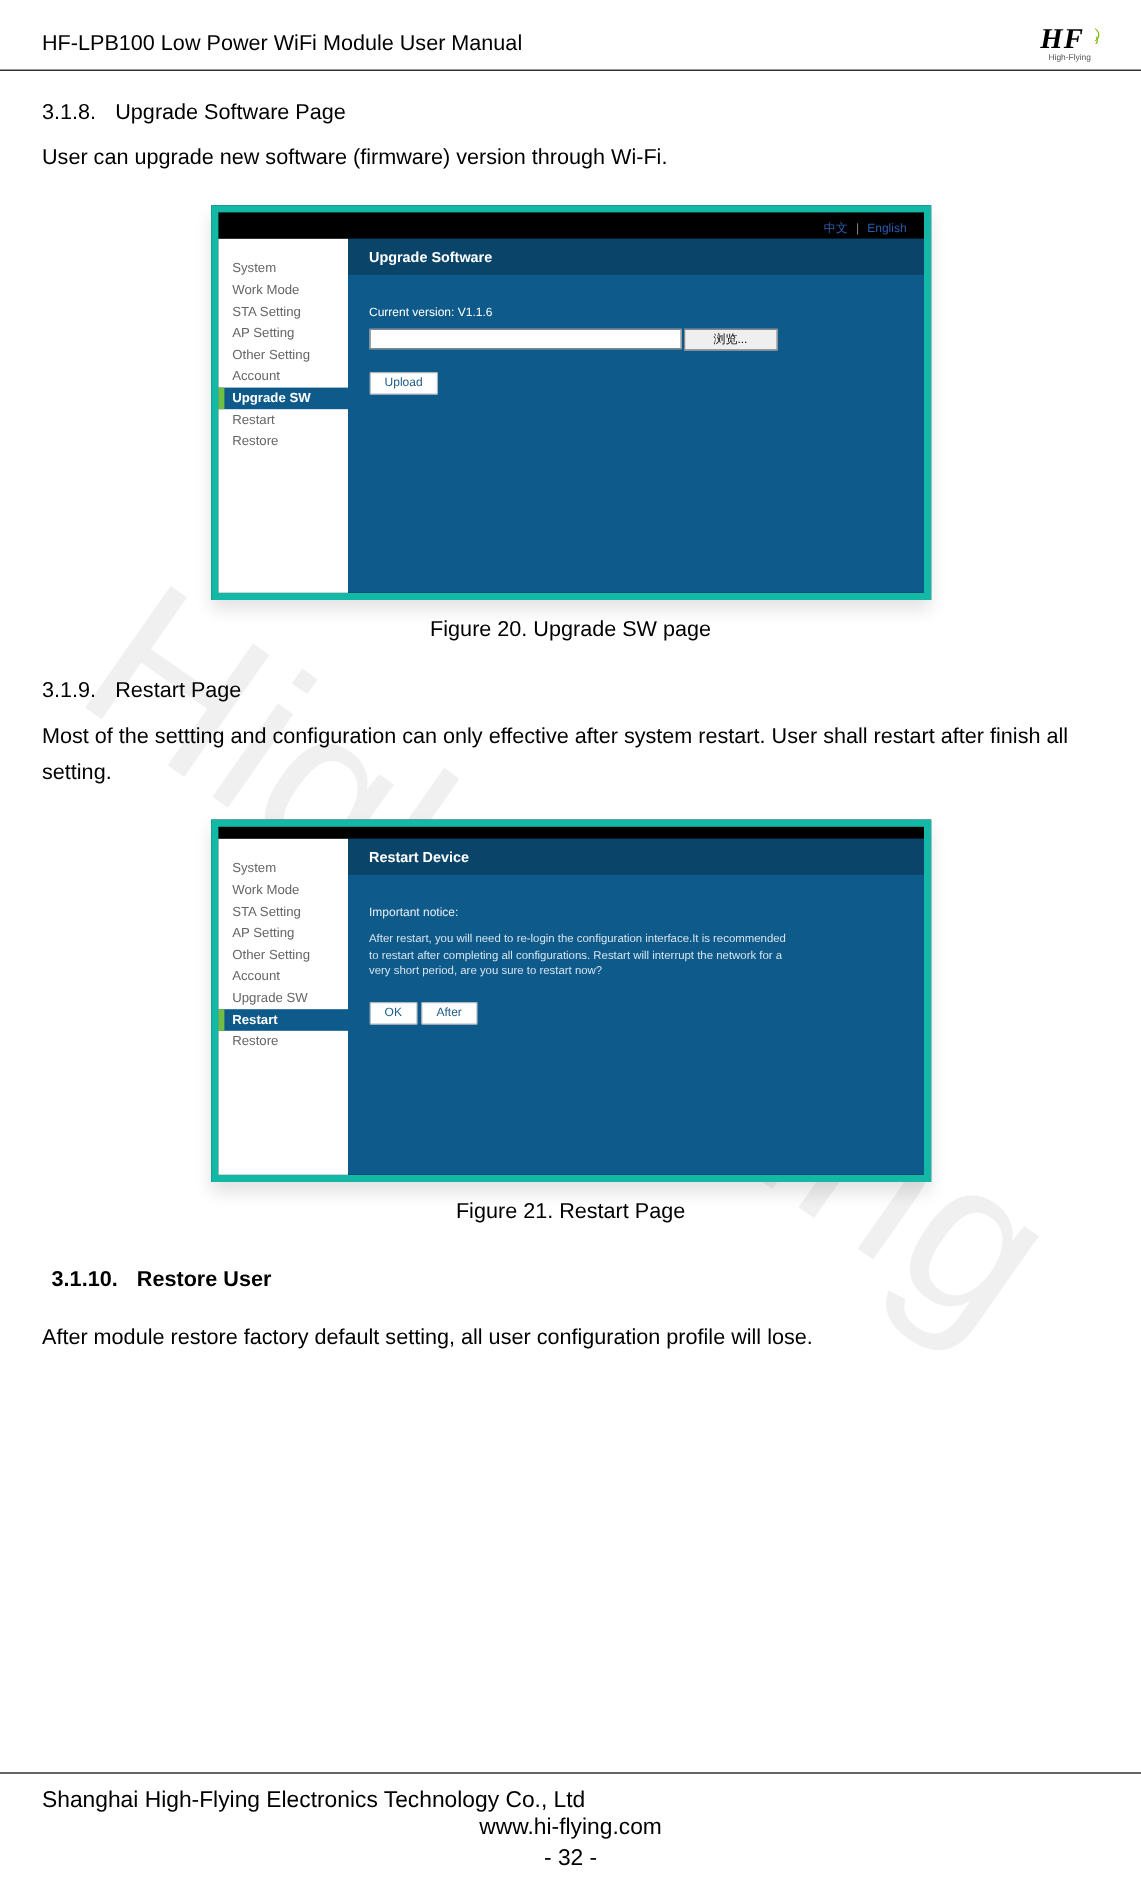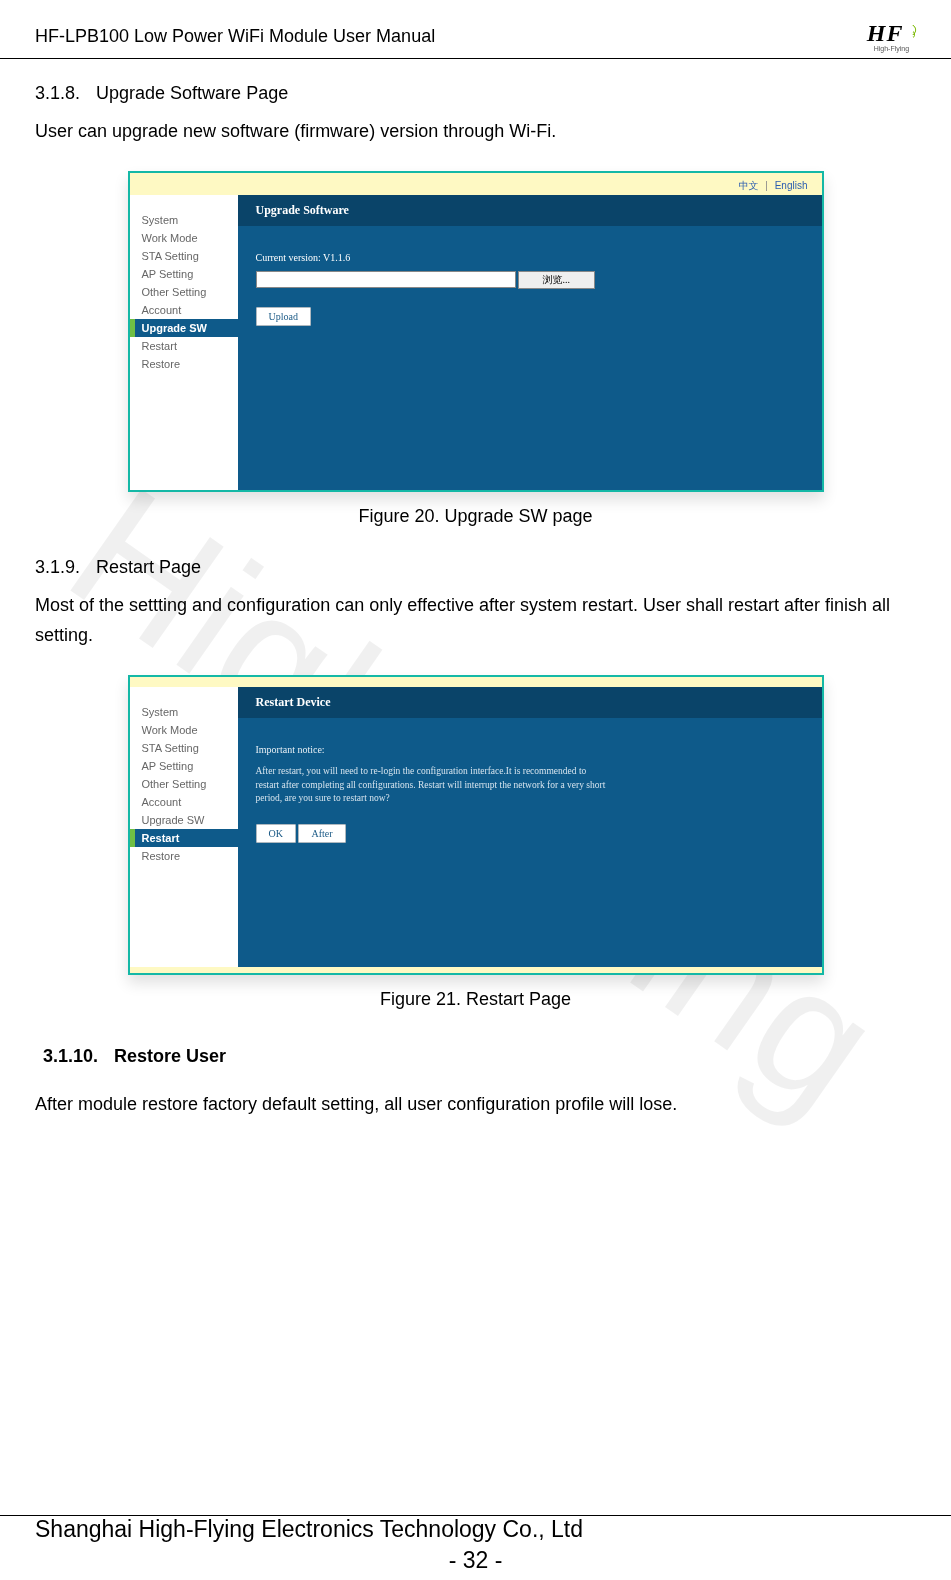--- a/index.html
+++ b/index.html
@@ -63,24 +63,24 @@
       text-align: center;
       margin: 0 0 30px 0;
     }
     .figure-caption {
       font-size: 18px;
       margin-top: 14px;
       text-align: center;
     }
     
     .shot {
-      width: 696px;
+      width: 600px;
       margin: 0 auto;
-      border: 2px solid #14b8a6;
-      background: #fef9c3;
+      border: 6px solid #14b8a6;
+      background: #000000;
       font-size: 11px;
       text-align: left;
       position: relative;
       box-shadow: 0 8px 14px rgba(0,0,0,0.12);
     }
     .shot-lang {
       text-align: right;
       font-size: 10px;
       padding: 6px 14px 2px 0;
       color: #2a5db0;
@@ -108,21 +108,20 @@
       color: #fff;
       font-weight: bold;
       border-left: 5px solid #6fbf44;
       padding-left: 7px;
     }
     .shot-main {
       flex: 1;
       background: #0e5a8a;
       color: #fff;
       padding: 0;
-      font-family: Liberation Serif, serif;
     }
     .shot-main-header {
       background: #0a4469;
       color: #fff;
       font-weight: bold;
       font-size: 12px;
       padding: 8px 18px;
     }
     .shot-main-content {
       padding: 26px 18px;
@@ -137,24 +136,24 @@
       background: #efefef; border:1px solid #888; font-size:10px; padding:1px 24px; color:#000; display:inline-block; margin-left:2px;
     }
     .btn-small {
       background:#fff; color:#1b5a86; border:1px solid #aeb8bf; font-size:10px; padding:3px 12px; display:inline-block; margin-right:0; border-radius:1px;
     }
     .notice-title { font-size:10px; color:#e6eef4; margin-bottom:10px;}
     .notice-body { font-size:9.5px; color:#d6e4ee; line-height:1.45; width: 350px; margin-bottom:18px;}
     
     .page-footer {
       position: absolute;
-      left: 0; right: 0; bottom: 6px;
-      padding: 0 35px 0 35px;
+      left: 0; right: 0; bottom: 20px;
+      padding: 12px 35px 0 35px;
       border-top: 1px solid #000;
-      font-size: 23px;
+      font-size: 19px;
     }
     .page-footer .line1 { text-align:left; }
     .page-footer .line2 { text-align:center; }
     .page-footer .pagenum { text-align:center; margin-top:4px; }
     
     .watermark {
       position: absolute;
       left: 50%; top: 50%;
       transform: translate(-50%, -46%) rotate(35deg);
       font-size: 180px;
@@ -265,14 +264,15 @@
 
   <div class="section-heading bold">
     <span class="num">3.1.10.</span><span>Restore User</span>
   </div>
   <div class="body-text">After module restore factory default setting, all user configuration profile will lose.</div>
 
 </div>
 
 <div class="page-footer">
   <div class="line1">Shanghai High-Flying Electronics Technology Co., Ltd</div>
+  <div class="line2">www.hi-flying.com</div>
   <div class="pagenum">- 32 -</div>
 </div>
 
 </body></html>

